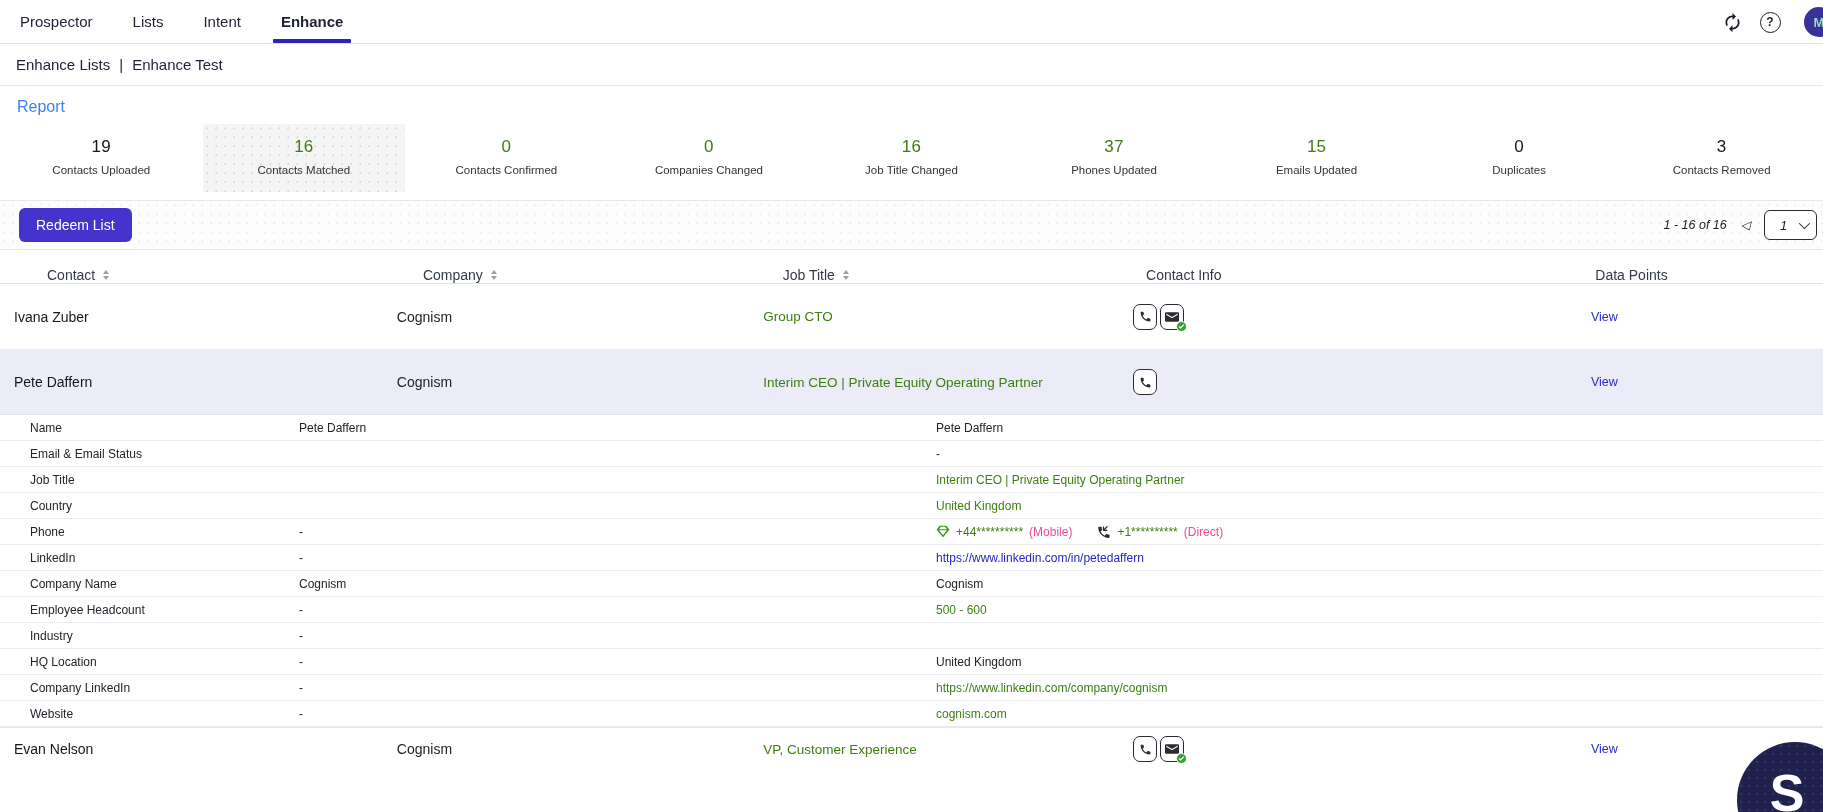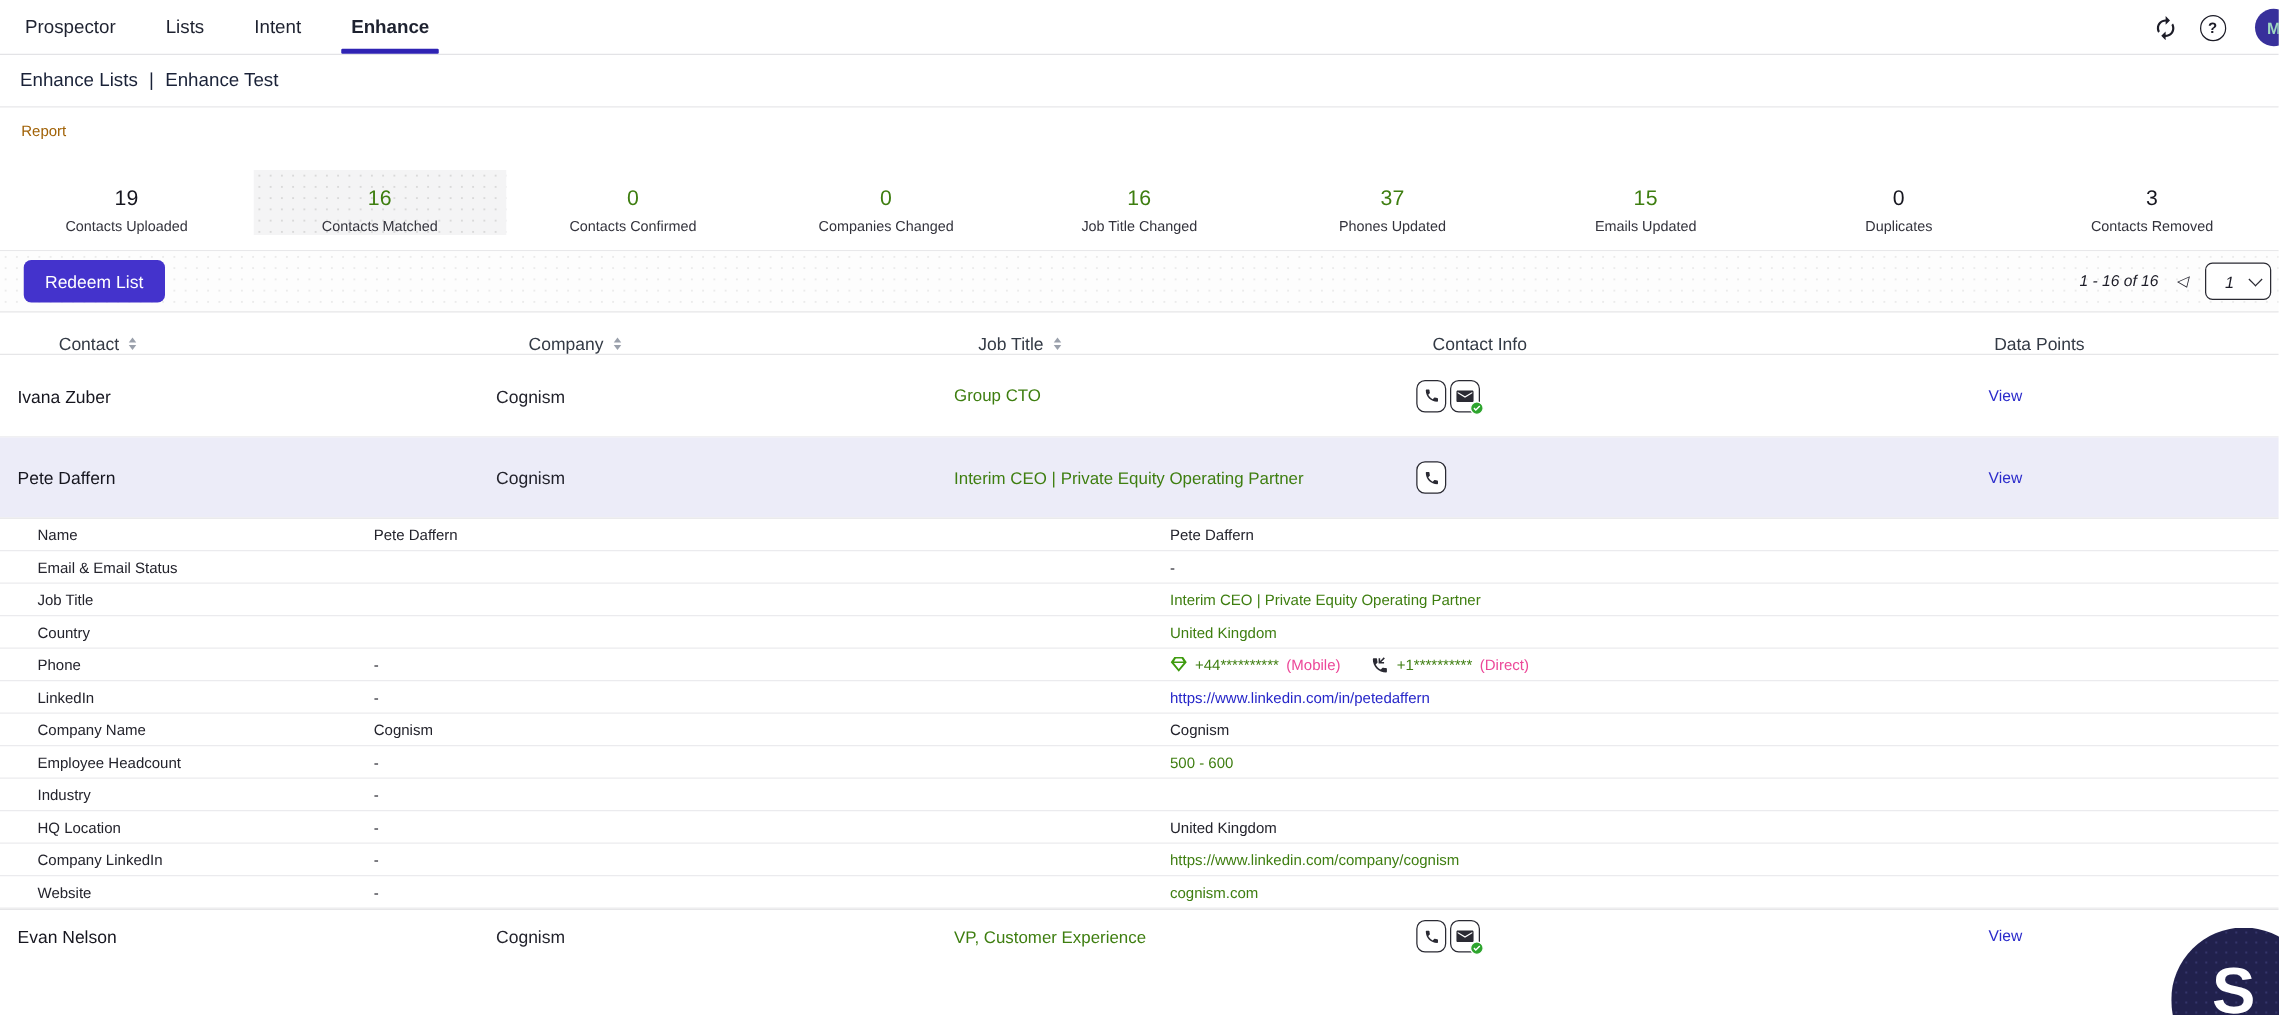--- a/index.html
+++ b/index.html
@@ -16,22 +16,22 @@
   .icon-btn { width:22px; height:22px; display:flex; align-items:center; justify-content:center; cursor:pointer; }
   .help-circle { width:21px; height:21px; border:1.6px solid #1d1d28; border-radius:50%; display:flex; align-items:center; justify-content:center; font-size:12px; font-weight:bold; color:#1d1d28; }
   .avatar { position:absolute; right:-11px; top:7px; width:30px; height:30px; border-radius:50%; background:#38309b; color:#9fd8c0; font-size:13px; font-weight:bold; display:flex; align-items:center; justify-content:center; }
 
   
   .breadcrumb { height:42px; display:flex; align-items:center; gap:9px; padding-left:16px; font-size:15px; color:#1a2238; border-bottom:1px solid #e8e8ea; }
   .crumb-sep { color:#1a2238; }
 
   
   .report { height:115px; border-bottom:1px solid #e8e8ea; }
-  .report-title { font-size:12px; color:#a16207; padding:12px 0 0 17px; }
-  .stats { display:flex; margin-top:8px; height:68px;align-items:flex-end; }
+  .report-title { font-size:16px; color:#3b82f6; padding:12px 0 0 17px; }
+  .stats { display:flex; margin-top:8px; height:68px; }
   .stat { width:11.111%; text-align:center; padding-top:13px; }
   .stat.highlight { background-color:#f4f4f5; background-image:radial-gradient(circle,#d9d9d9 1px,transparent 1px); background-size:9px 9px; }
   .stat-value { font-size:17px; letter-spacing:.2px; }
   .stat-value.green { color:#3e7e10; }
   .stat-value.dark { color:#16161f; }
   .stat-label { font-size:11.5px; color:#33333c; margin-top:7px; }
 
   
   .toolbar { height:49px; display:flex; align-items:center; justify-content:space-between; padding:0 6px 0 19px; border-bottom:1px solid #e6e6e8;
     background-color:#fdfdfd; background-image:radial-gradient(circle,#ebebeb 1px,transparent 1px); background-size:9px 9px; }

